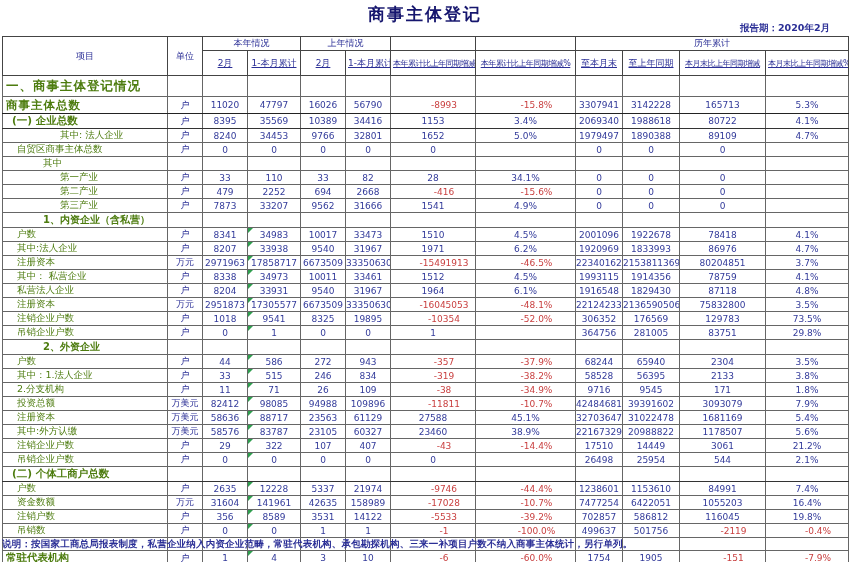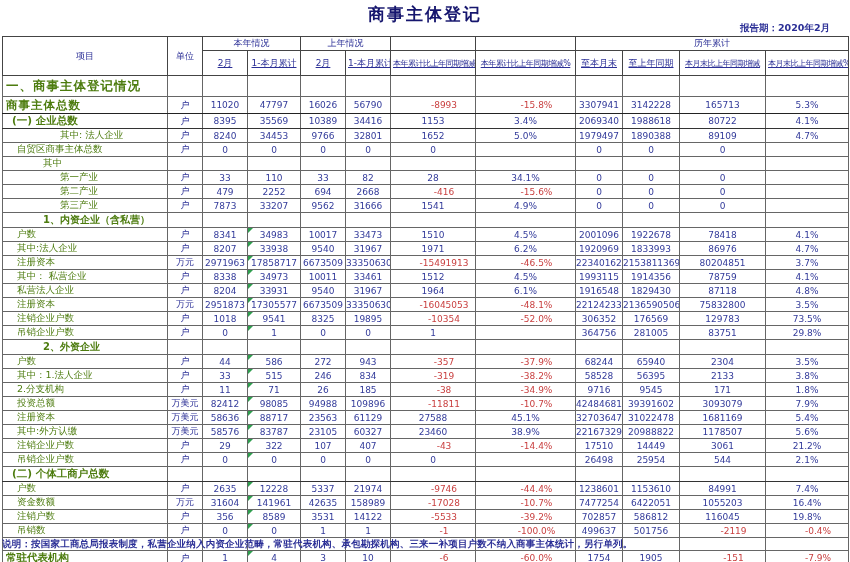--- a/index.html
+++ b/index.html
@@ -377,21 +377,21 @@
           <td class="num">56395</td>
           <td class="num">2133</td>
           <td class="num">3.8%</td>
         </tr>
         <tr class="normal">
           <td class="lab ind3">2.分支机构</td>
           <td class="unit">户</td>
           <td class="num">11</td>
           <td class="num marker">71</td>
           <td class="num">26</td>
-          <td class="num">185</td>
+          <td class="num">109</td>
           <td class="num neg">-38</td>
           <td class="num neg">-34.9%</td>
           <td class="num">9716</td>
           <td class="num">9545</td>
           <td class="num">171</td>
           <td class="num">1.8%</td>
         </tr>
         <tr class="normal">
           <td class="lab ind3">投资总额</td>
           <td class="unit">万美元</td>

